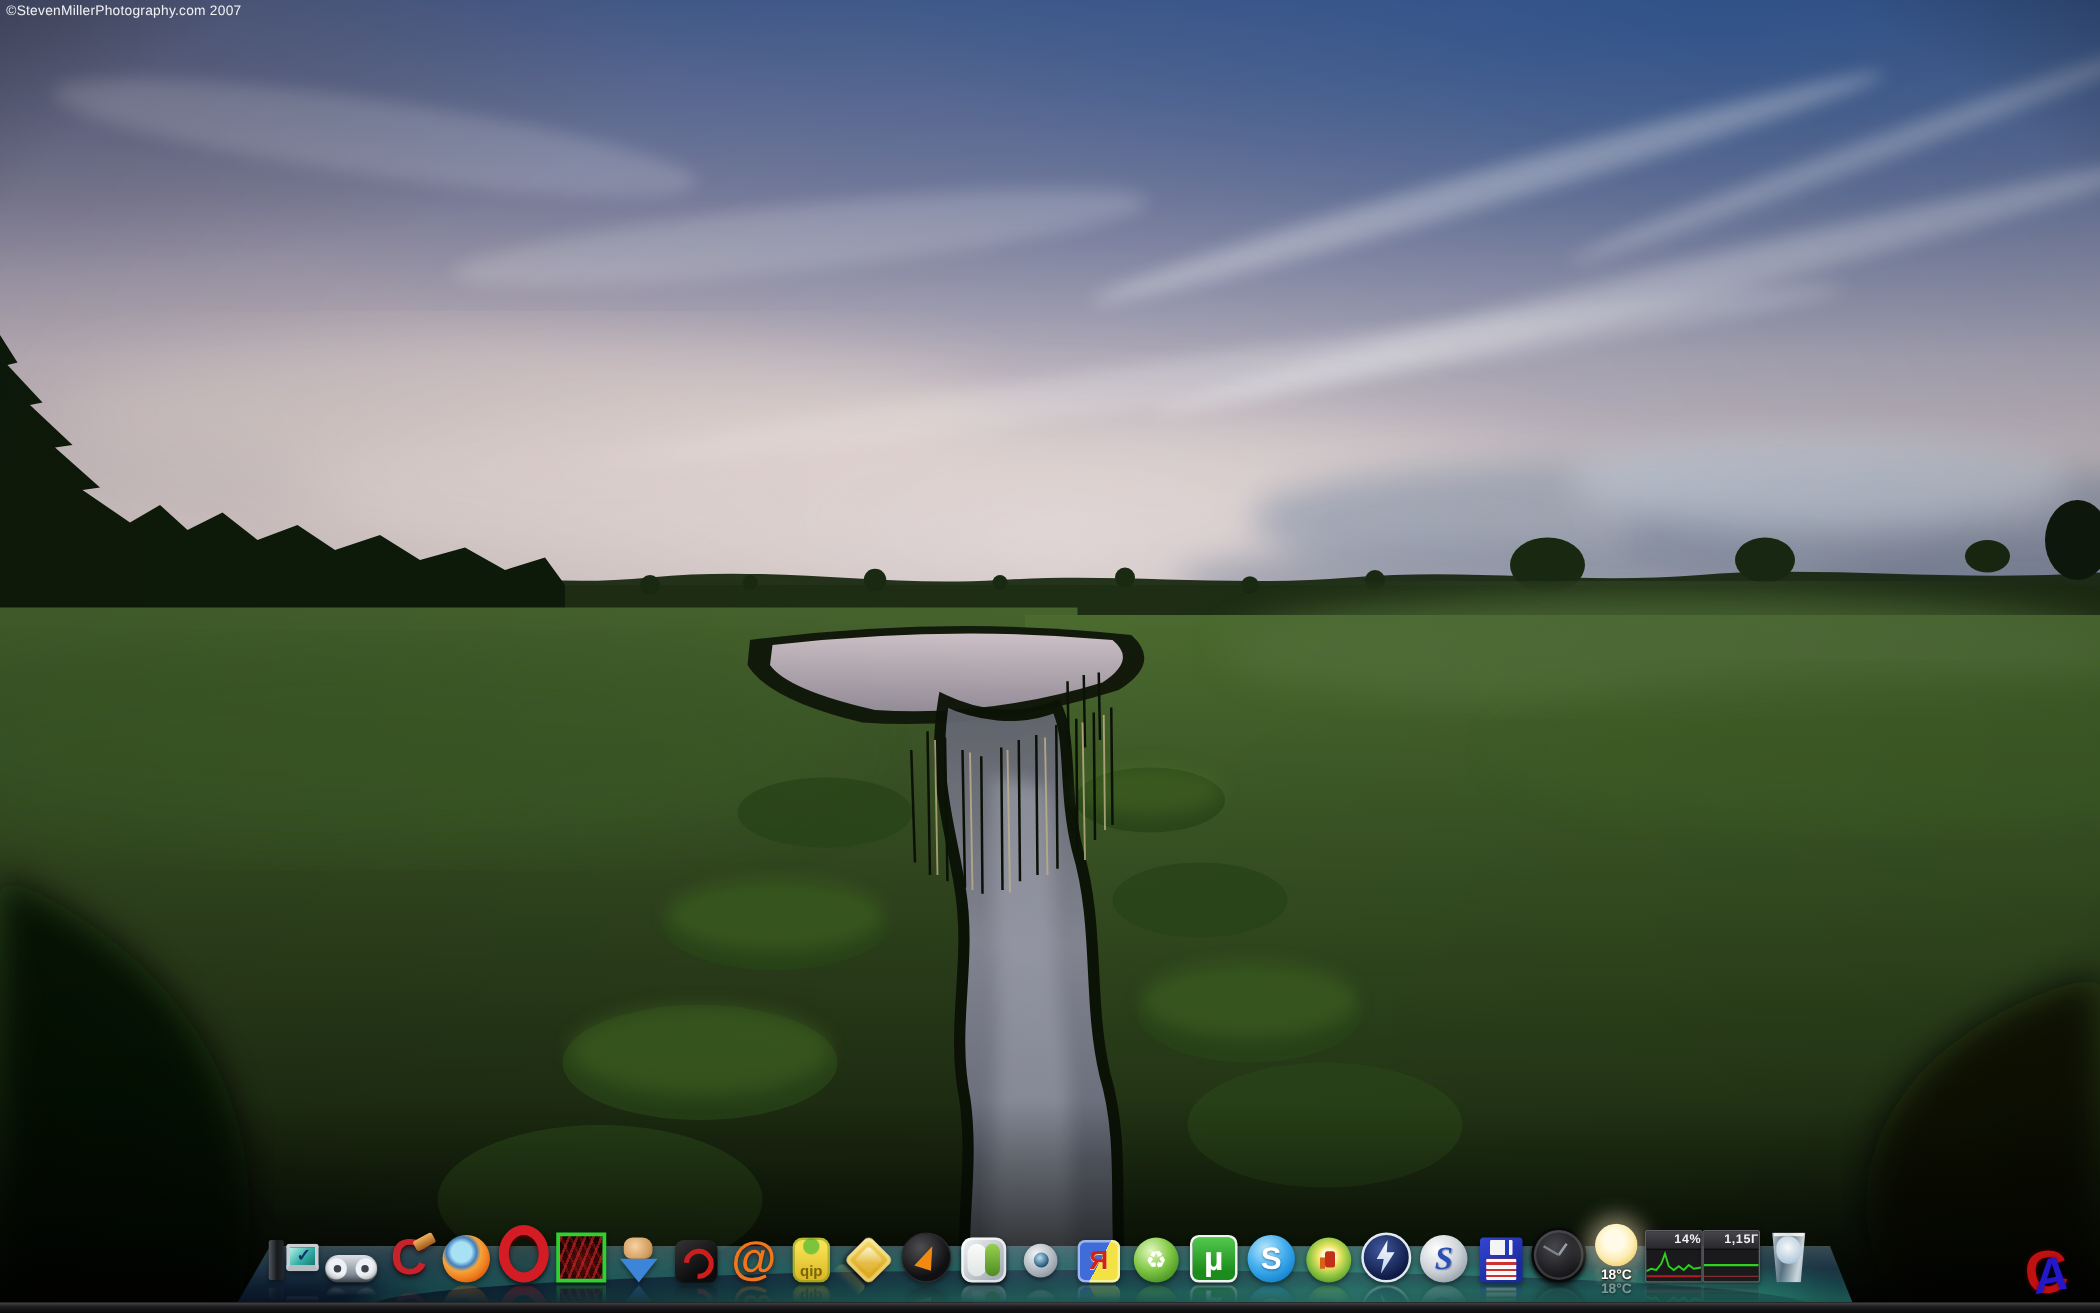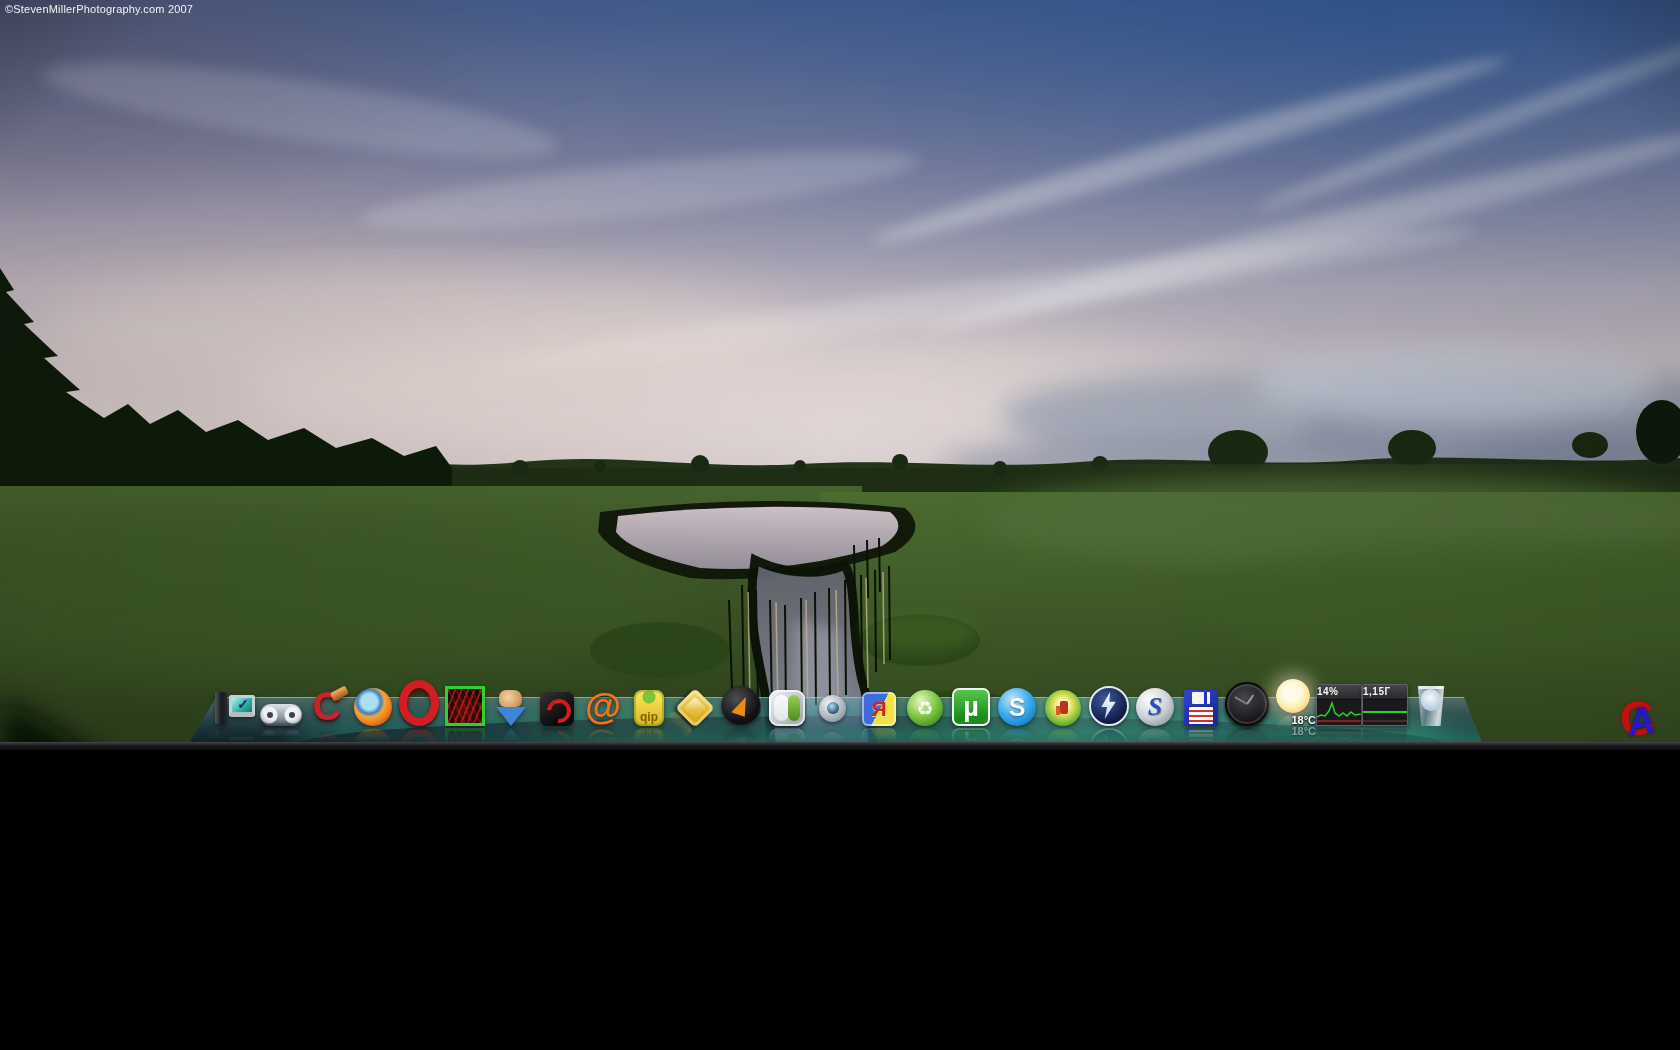--- a/index.html
+++ b/index.html
@@ -1,16 +1,16 @@
 <!DOCTYPE html>
 <html style="--sky-blue: #4e6496; --cloud-cream: #d8cbcb; --cloud-gray: #8c95a9; --grass-green: #3f6128; --water-sheen: #8f90a0; --dock-glass: #2f5577; --aurora-green-glow: rgba(70,230,180,.30); --opera-red: #d41c24; --utorrent-green: #1c8c1c; --skype-blue: #0878c8;"><head>
 <meta charset="utf-8">
 <style>
   html,body{margin:0;padding:0;background:#000;}
-  .screen{position:relative;width:1680px;height:750px;overflow:hidden;
+  .screen{position:relative;width:1680px;height:1050px;overflow:hidden;
           font-family:"Liberation Sans",sans-serif;}
   .wallpaper{position:absolute;left:0;top:0;width:1680px;height:1050px;display:block;}
 
   .watermark{position:absolute;left:5px;top:3px;font-size:11px;color:rgba(255,255,255,.92);
              letter-spacing:.2px;text-shadow:0 1px 1px rgba(90,90,110,.5);z-index:5;}
 
   
   .dock{position:absolute;left:0;bottom:0;width:100%;height:120px;z-index:10;}
   .dock-platform{position:absolute;left:190px;bottom:8px;width:1300px;height:45px;
      clip-path:polygon(26px 0,1274px 0,1292px 45px,0 45px);
@@ -147,27 +147,27 @@
      background:radial-gradient(circle at 42% 34%,#46464c,#141417 72%);
      box-shadow:inset 0 0 0 2px rgba(120,120,130,.35),0 2px 3px rgba(0,0,0,.5);}
   .ic-clock::before{content:"";position:absolute;left:19px;top:9px;width:2px;height:11px;background:#9aa0a8;
      transform-origin:50% 100%;transform:rotate(35deg);}
   .ic-clock::after{content:"";position:absolute;left:19px;top:6px;width:2px;height:14px;background:#7d838c;
      transform-origin:50% 100%;transform:rotate(-60deg);}
 
   .ic-sun{width:34px;height:34px;margin-bottom:13px;border-radius:50%;
      background:radial-gradient(circle at 45% 40%,#fffbe8 0 28%,#fcedb2 55%,#f2cf72 78%,rgba(242,207,114,0));
      box-shadow:0 0 16px 7px rgba(255,242,200,.45);}
-  .w-weather .temp{position:absolute;left:0;right:0;bottom:0;text-align:right;font-size:11px;font-weight:bold;
+  .w-weather .temp{position:absolute;left:0;right:0;bottom:0;text-align:center;font-size:11px;font-weight:bold;
      color:#fff;text-shadow:0 1px 2px #000,0 0 3px rgba(0,0,0,.8);}
   .w-weather .temp.refl{bottom:-11px;opacity:.4;}
 
   .mon{width:44px;height:40px;border:1px solid #606066;border-radius:2px;overflow:hidden;
      background:linear-gradient(180deg,#303034,#1a1a1d 40%);}
-  .mon .mval{display:block;height:14px;line-height:14px;text-align:left;font-size:10px;font-weight:bold;
+  .mon .mval{display:block;height:14px;line-height:14px;text-align:right;font-size:10px;font-weight:bold;
      color:#f2f2f2;letter-spacing:.5px;background:linear-gradient(180deg,#45454b,#28282c);border-bottom:1px solid #0c0c0e;}
   .mon svg{display:block;width:44px;height:25px;}
 
   .ic-trash{width:30px;height:40px;clip-path:polygon(6% 0,94% 0,82% 100%,18% 100%);
      background:linear-gradient(100deg,rgba(225,238,248,.9),rgba(140,165,188,.55) 40%,rgba(235,244,250,.85) 75%,rgba(170,192,210,.7));}
   .ic-trash::before{content:"";position:absolute;left:5px;top:3px;width:20px;height:22px;border-radius:45% 55% 50% 50%;
      background:radial-gradient(circle at 45% 40%,#ffffff,#adc8de 80%);opacity:.95;}
   .ic-trash::after{content:"";position:absolute;left:3px;top:0;width:24px;height:3px;background:rgba(255,255,255,.8);}
 
   .bottom-bar{position:absolute;left:0;bottom:0;width:100%;height:8px;z-index:12;

